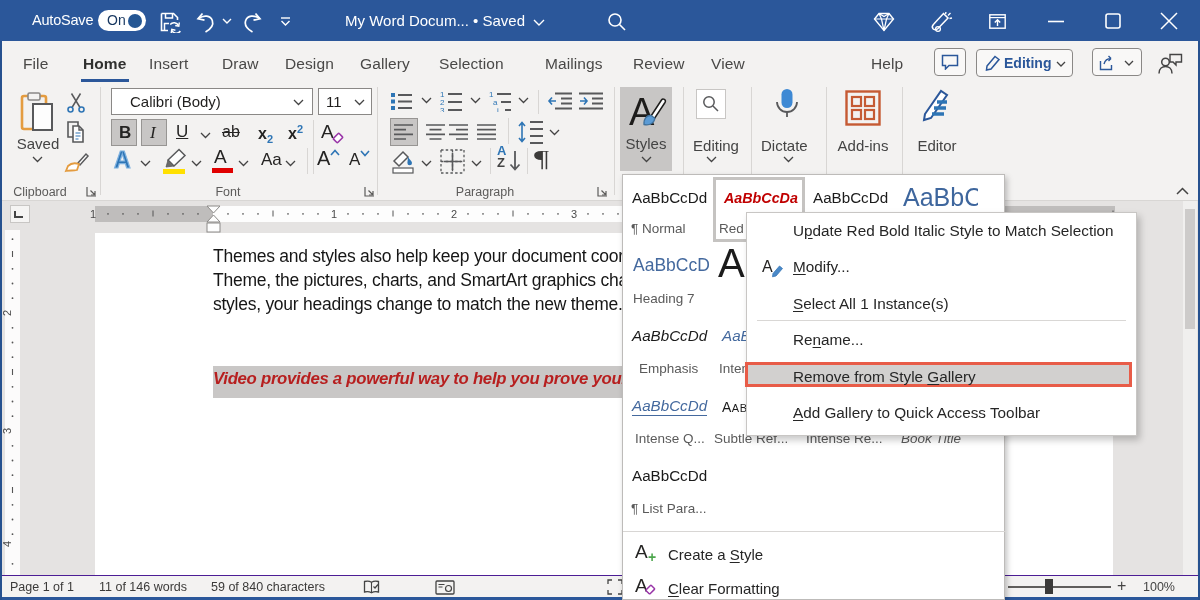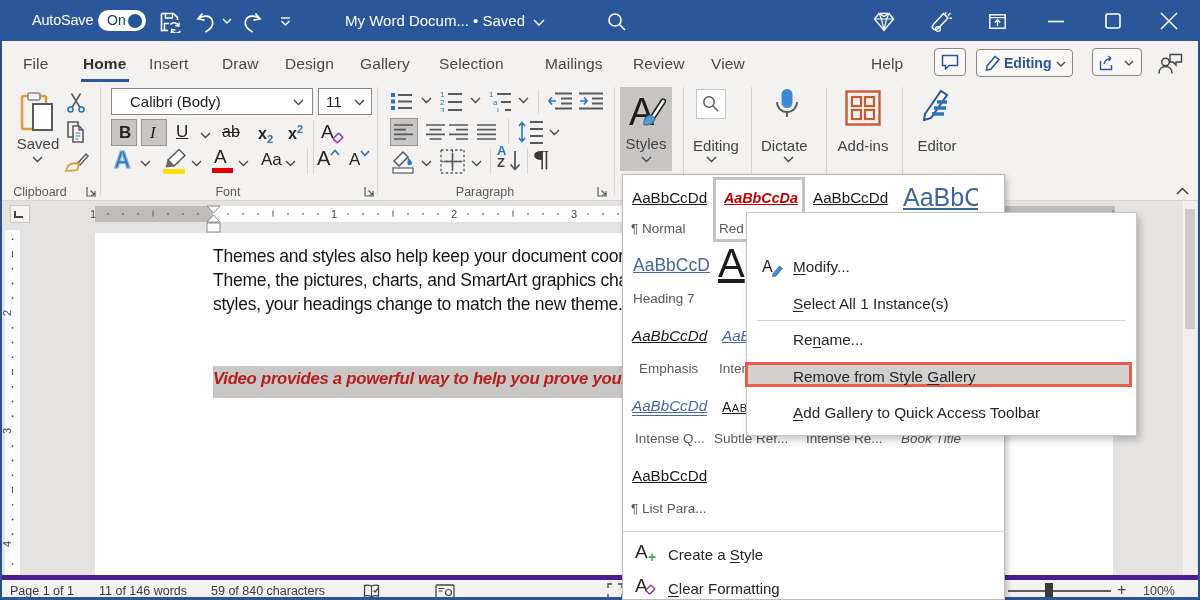--- a/index.html
+++ b/index.html
@@ -32,26 +32,26 @@
 .chev { stroke:#444; stroke-width:1.3; fill:none; }
 
 
 #docarea { position:absolute; left:0; top:201px; width:1200px; height:374px; background:#e5e3e2; }
 #hruler { position:absolute; left:0; top:4px; width:1200px; height:17px; }
 #page { position:absolute; left:95px; top:32px; width:1018px; height:342px; background:#fff; }
 #vruler { position:absolute; left:5px; top:29px; width:15px; height:345px; background:#fcfbfb; }
 .doctext { position:absolute; left:213px; font-size:17.5px; color:#161616; letter-spacing:-0.26px; white-space:nowrap; }
 
 
-#statusbar { position:absolute; left:0; top:575px; width:1200px; height:22px; background:#f3f2f1; border-top:5px solid #4c1d95; font-size:12.5px; color:#3b3a39; }
+#statusbar { position:absolute; left:0; top:575px; width:1200px; height:22px; background:#f3f2f1; border-top:1px solid #4c1d95; font-size:12.5px; color:#3b3a39; }
 #bluebottom { position:absolute; left:0; top:597px; width:1200px; height:3px; background:#2b579a; }
 
 
 #gallery { position:absolute; left:622px; top:174px; width:383px; height:426px; background:#fff; border:1px solid #bdbbb9; box-shadow:2px 3px 6px rgba(0,0,0,0.25); }
-.gprev { font-size:15.2px; color:#1b1b1b; white-space:nowrap;text-decoration:underline; }
+.gprev { font-size:15.2px; color:#1b1b1b; white-space:nowrap; }
 .glab { font-size:13.5px; color:#5a5a5a; white-space:nowrap; }
 
 
 #ctxmenu { position:absolute; left:746px; top:212px; width:391px; height:224px; background:#fff; border:1px solid #c8c6c4; box-shadow:3px 4px 7px rgba(0,0,0,0.22); }
 .mitem { position:absolute; left:46px; font-size:15.3px; color:#262626; white-space:nowrap; }
 u.ak { text-decoration:underline; text-underline-offset:2px; }
 </style>
 </head>
 <body>
 <div id="app">
@@ -555,20 +555,21 @@
           <rect x="2.6" y="2.6" width="7.4" height="5.6" rx="1" transform="rotate(-45 6.5 5.5)" fill="#fff" stroke="#9936a8" stroke-width="1.5"></rect>
         </svg>
     </div>
     <div class="abs" style="left:45px;top:405px;font-size:15px;color:#262626"><u class="ak">C</u>lear Formatting</div>
   </div>
 
   <div class="abs" style="left:0;top:41px;width:2px;height:559px;background:#26518f;z-index:50"></div>
   <div class="abs" style="left:1198px;top:41px;width:2px;height:559px;background:#26518f;z-index:50"></div>
 
   <div id="ctxmenu">
+    <div class="mitem" style="top:9px">U<u class="ak">p</u>date Red Bold Italic Style to Match Selection</div>
     <div class="abs" style="left:15px;top:45px;width:22px;height:20px">
       <span style="font-size:16px;color:#252423">A</span>
       <svg class="abs" style="left:9px;top:7px" width="13" height="13" viewBox="0 0 13 13">
           <path d="M2 8.5 L8.5 1 L11.5 3.5 L5 11 L1.5 11.8 Z" fill="#4a89c8" stroke="#3a79b8" stroke-width="0.8"></path>
         </svg>
     </div>
     <div class="mitem" style="top:45px"><u class="ak">M</u>odify...</div>
     <div class="mitem" style="top:82px"><u class="ak">S</u>elect All 1 Instance(s)</div>
     <div style="position:absolute; left:10px; top:107px; width:369px; height:1px; background:#d9d7d5"></div>
     <div class="mitem" style="top:118px">Re<u class="ak">n</u>ame...</div>

